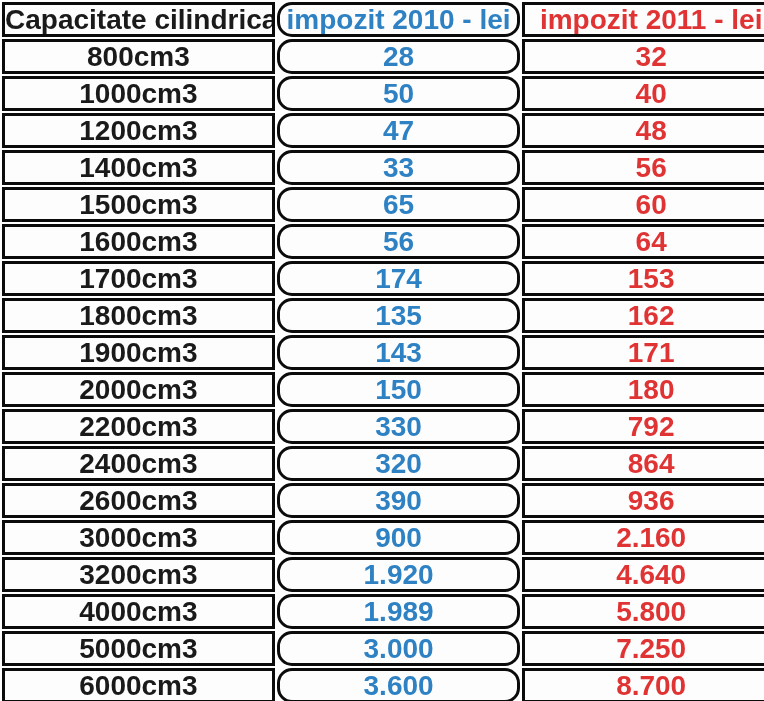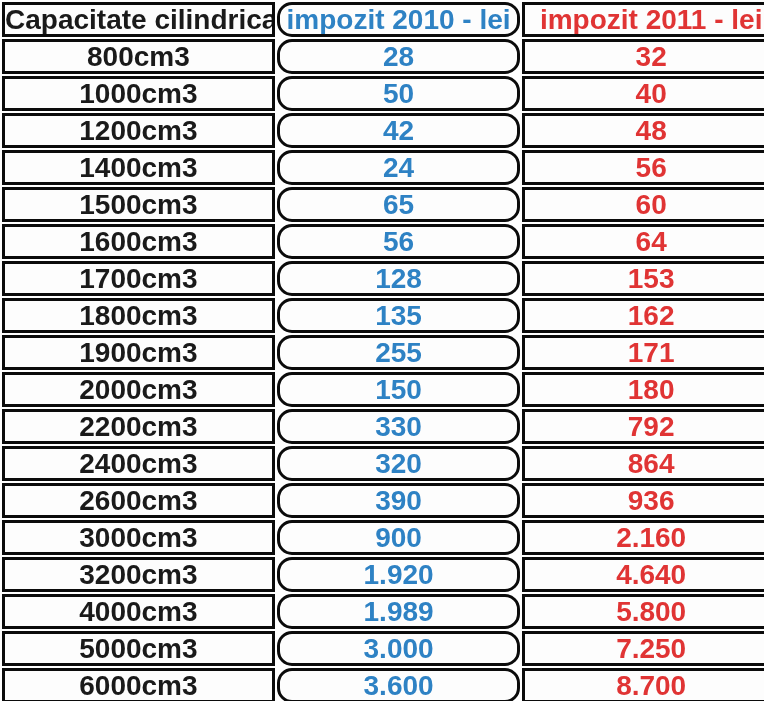--- a/index.html
+++ b/index.html
@@ -61,51 +61,51 @@
         <td class="tax-2010-text">28</td>
         <td class="tax-2011-text">32</td>
       </tr>
       <tr>
         <td class="capacity-text">1000cm3</td>
         <td class="tax-2010-text">50</td>
         <td class="tax-2011-text">40</td>
       </tr>
       <tr>
         <td class="capacity-text">1200cm3</td>
-        <td class="tax-2010-text">42</td>
+        <td class="tax-2010-text">47</td>
         <td class="tax-2011-text">48</td>
       </tr>
       <tr>
         <td class="capacity-text">1400cm3</td>
-        <td class="tax-2010-text">24</td>
+        <td class="tax-2010-text">33</td>
         <td class="tax-2011-text">56</td>
       </tr>
       <tr>
         <td class="capacity-text">1500cm3</td>
         <td class="tax-2010-text">65</td>
         <td class="tax-2011-text">60</td>
       </tr>
       <tr>
         <td class="capacity-text">1600cm3</td>
         <td class="tax-2010-text">56</td>
         <td class="tax-2011-text">64</td>
       </tr>
       <tr>
         <td class="capacity-text">1700cm3</td>
-        <td class="tax-2010-text">128</td>
+        <td class="tax-2010-text">174</td>
         <td class="tax-2011-text">153</td>
       </tr>
       <tr>
         <td class="capacity-text">1800cm3</td>
         <td class="tax-2010-text">135</td>
         <td class="tax-2011-text">162</td>
       </tr>
       <tr>
         <td class="capacity-text">1900cm3</td>
-        <td class="tax-2010-text">255</td>
+        <td class="tax-2010-text">143</td>
         <td class="tax-2011-text">171</td>
       </tr>
       <tr>
         <td class="capacity-text">2000cm3</td>
         <td class="tax-2010-text">150</td>
         <td class="tax-2011-text">180</td>
       </tr>
       <tr>
         <td class="capacity-text">2200cm3</td>
         <td class="tax-2010-text">330</td>

